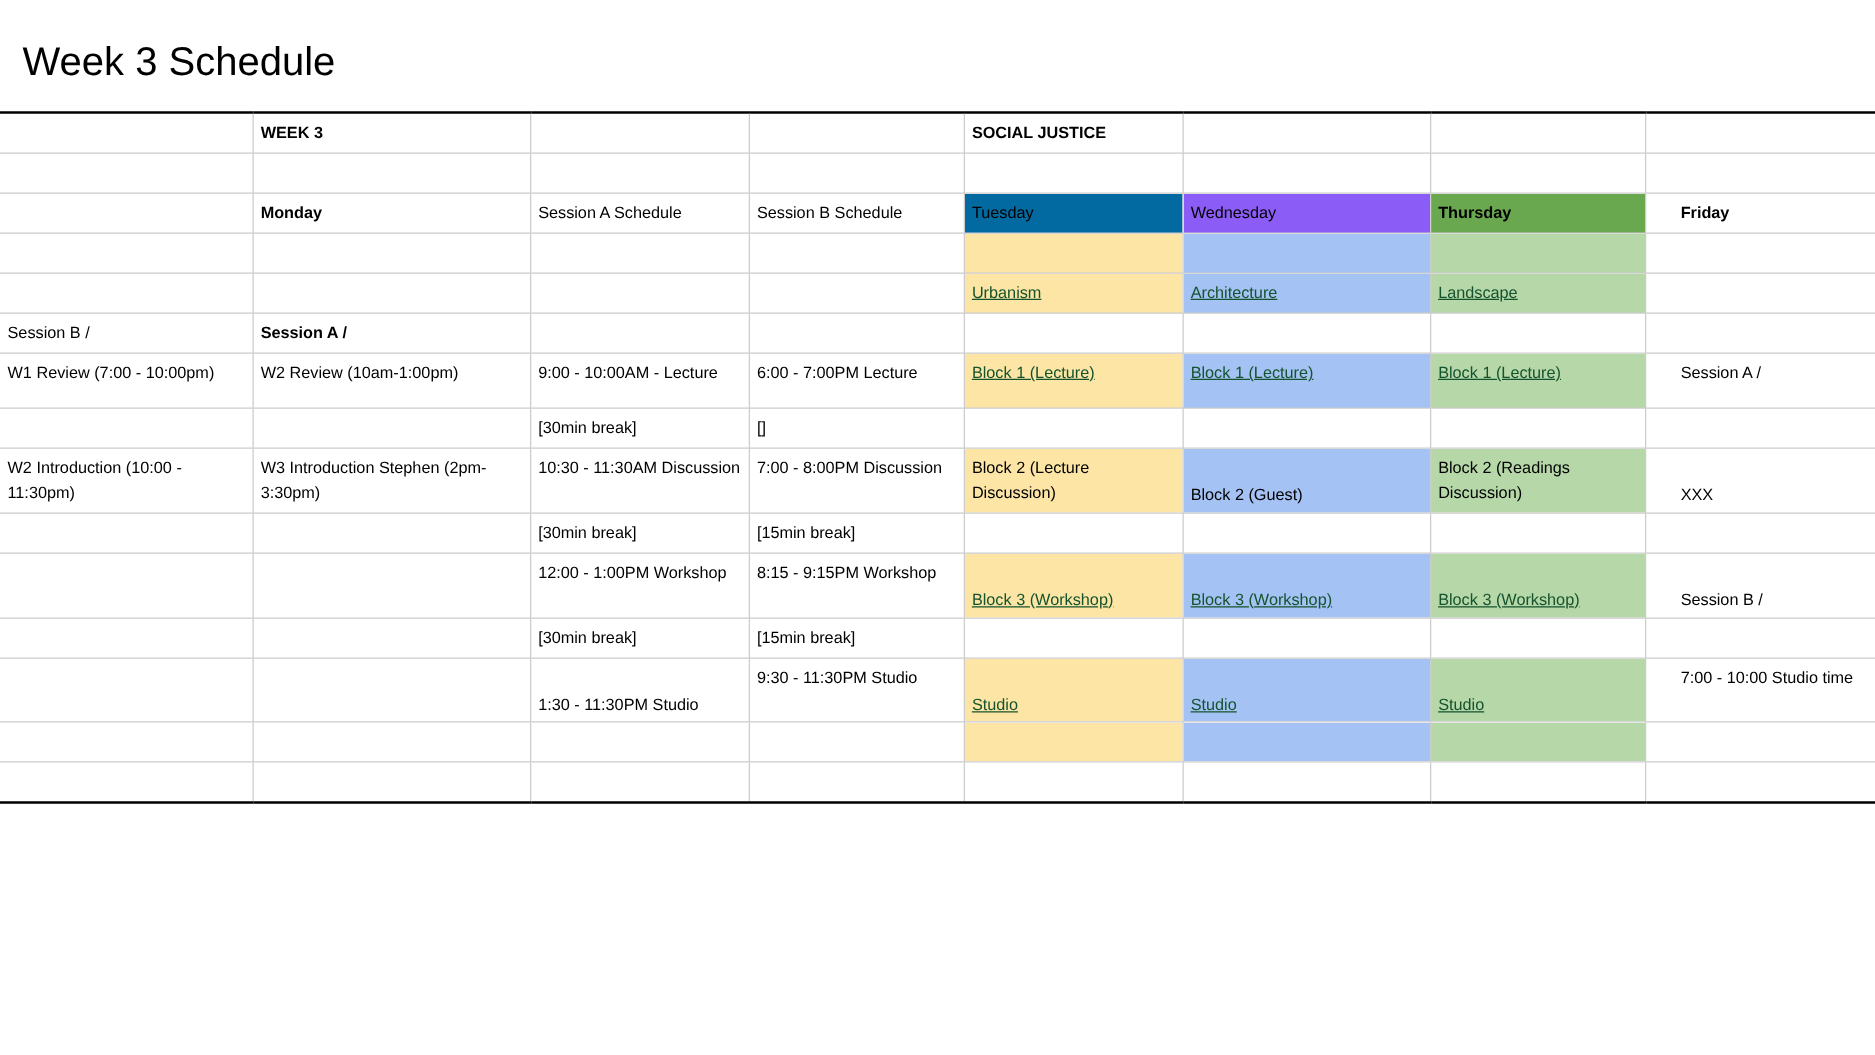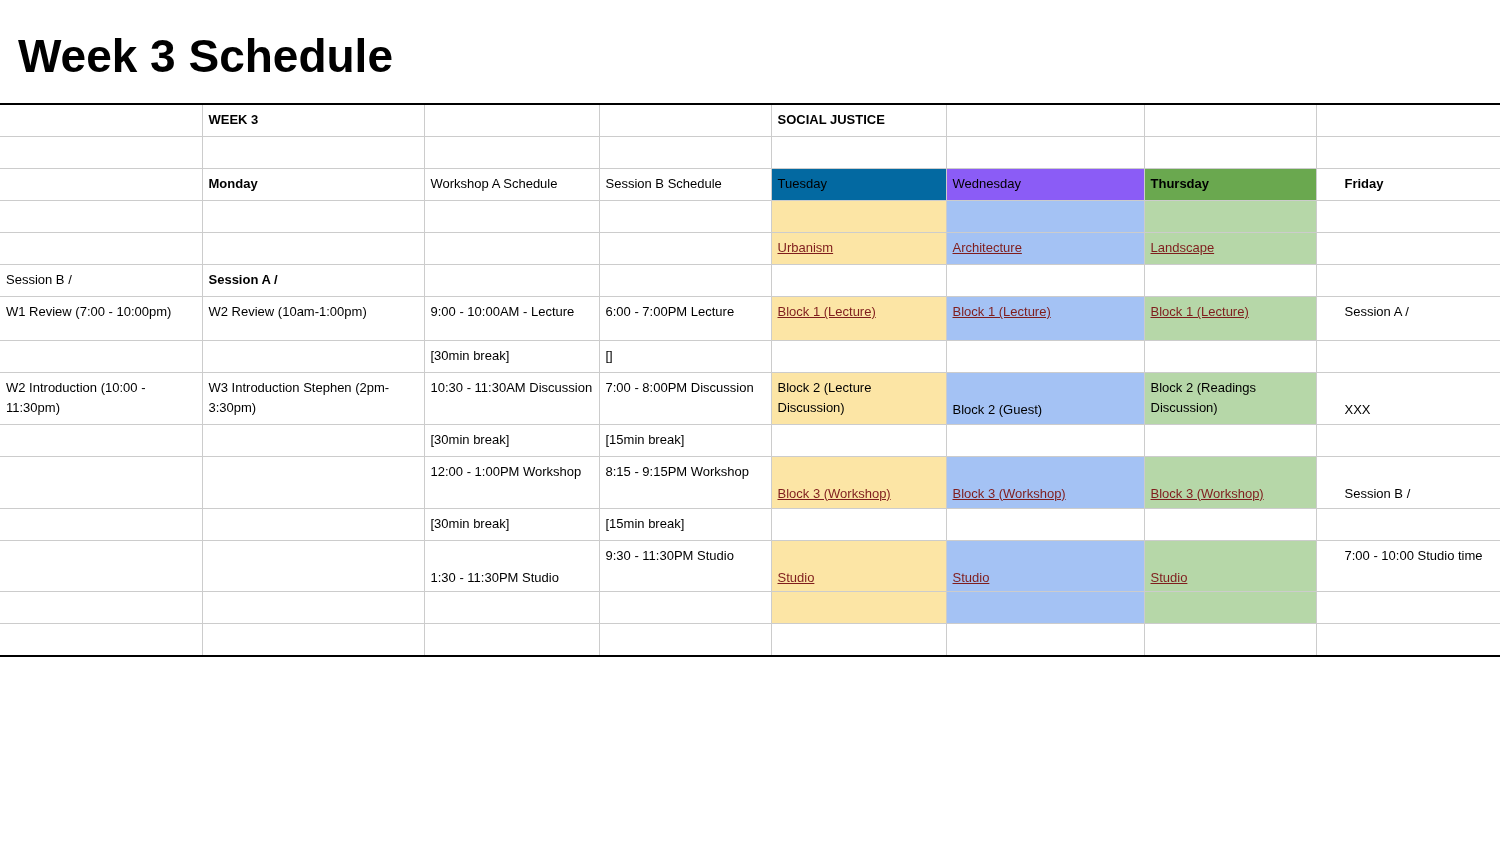--- a/index.html
+++ b/index.html
@@ -13,22 +13,22 @@
     font-family: "Liberation Sans", sans-serif;
     color: #000000;
     overflow: hidden;
   }
   .page {
     position: relative;
     width: 1500px;
     height: 844px;
   }
   .title {
-    font-size: 46px;
-    font-weight: 700;
+    font-size: 32px;
+    font-weight: 400;
     line-height: 1;
     padding: 33px 0 0 18px;
     letter-spacing: 0px;
     color: #000000;
   }
   table.sched {
     border-collapse: collapse;
     table-layout: fixed;
     width: 1500px;
     margin-top: 24px;
@@ -53,21 +53,21 @@
     word-wrap: break-word;
   }
   
   table.sched tr:first-child td { border-top: 2px solid #000000; }
   table.sched tr:last-child td { border-bottom: 2px solid #000000; }
   table.sched td:first-child { border-left: none; }
   table.sched td:last-child { border-right: none; padding-left: 28px; }
 
   .bold { font-weight: bold; }
   .link {
-    color: #7f1d1d;
+    color: #14532d;
     text-decoration: underline;
     cursor: pointer;
   }
 
   .hdr-tue { background: #0369a1; font-weight: normal; }
   .hdr-wed { background: #8b5cf6; font-weight: normal; margin-left: 36px; }
   .hdr-thu { background: #6aa84f; font-weight: bold; }
   .fill-tue { background: #fce5a5; }
   .fill-wed { background: #a4c2f4; }
   .fill-thu { background: #b6d7a8; }
@@ -113,21 +113,21 @@
         <td class="empty"></td>
         <td class="empty"></td>
         <td class="empty"></td>
         <td class="empty"></td>
         <td class="empty"></td>
       </tr>
 
       <tr>
         <td class="empty"></td>
         <td class="bold">Monday</td>
-        <td>Workshop A Schedule</td>
+        <td>Session A Schedule</td>
         <td>Session B Schedule</td>
         <td class="hdr-tue">Tuesday</td>
         <td class="hdr-wed">Wednesday</td>
         <td class="hdr-thu">Thursday</td>
         <td class="bold">Friday</td>
       </tr>
 
       <tr>
         <td class="empty"></td>
         <td class="empty"></td>

